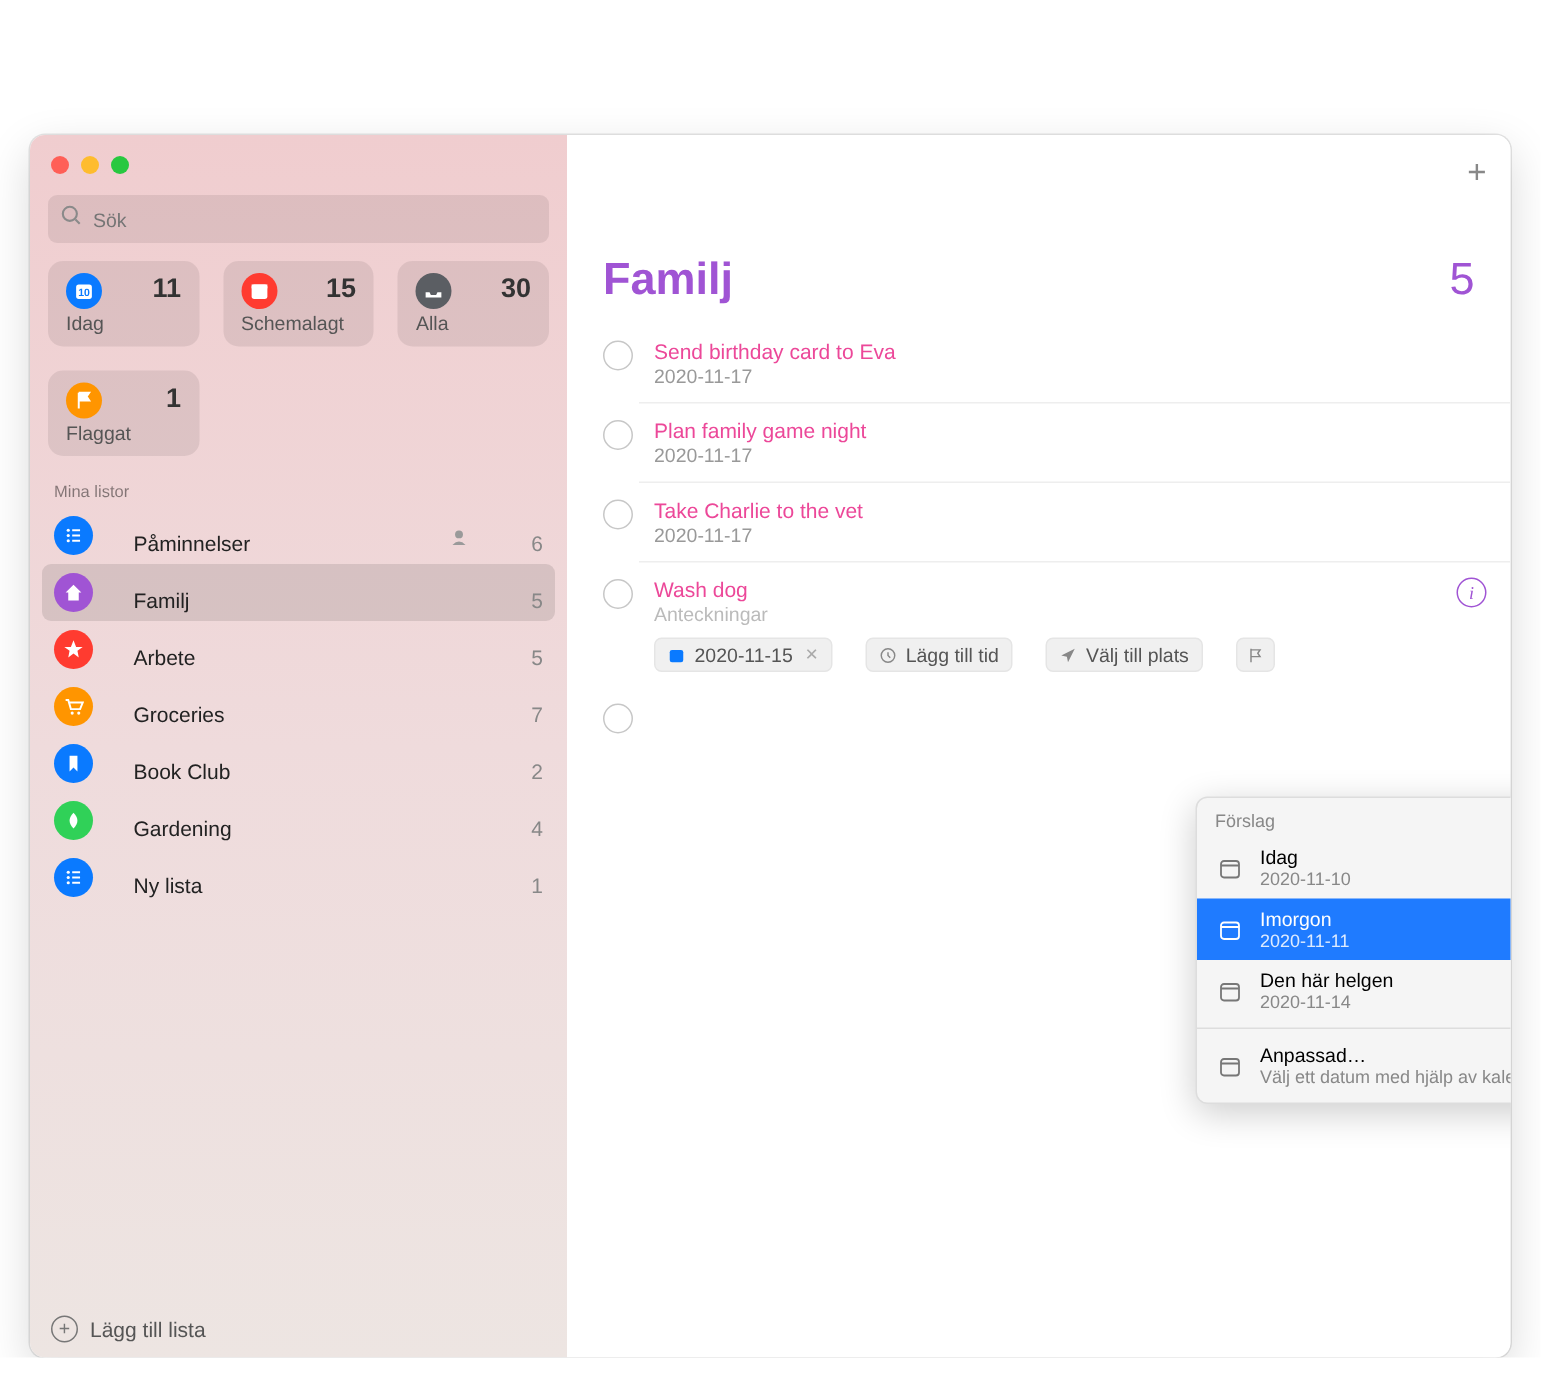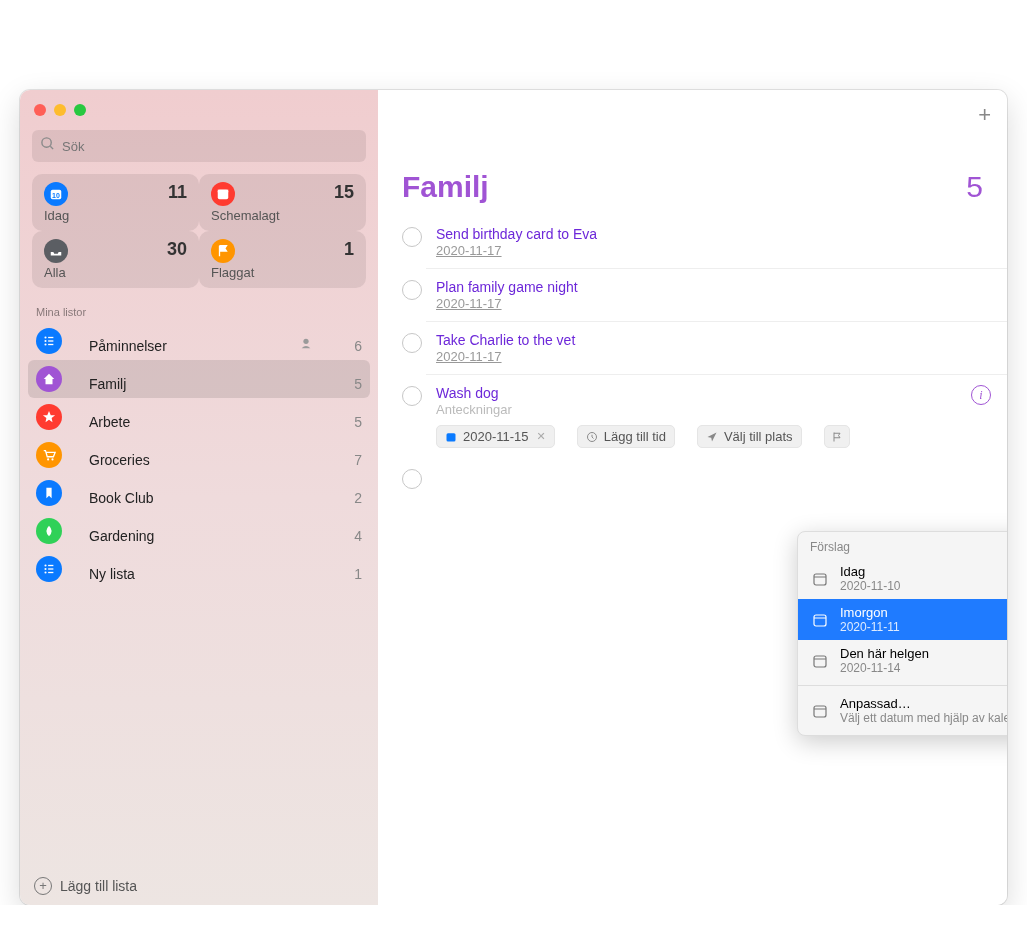--- a/index.html
+++ b/index.html
@@ -14,21 +14,21 @@
 .traffic { display: flex; gap: 8px; padding: 14px 14px 8px; }
 .dot { width: 12px; height: 12px; border-radius: 50%; }
 .dot.red { background: #ff5f57; }
 .dot.yellow { background: #febc2e; }
 .dot.green { background: #28c840; }
 .search-wrap { padding: 6px 12px 12px; }
 .search { width: 100%; height: 32px; border: none; border-radius: 6px; background: rgba(0,0,0,0.08); padding: 0 10px 0 30px; font-size: 13px; color: #666; }
 .search-box { position: relative; }
 .search-box svg { position: absolute; left: 8px; top: 6px; }
 
-.smart-grid { display: grid; grid-template-columns: 1fr 1fr; gap: 0; padding: 0 12px 10px; }
+.smart-grid { display: grid; grid-template-columns: 1fr 1fr 1fr; gap: 16px; padding: 0 12px 10px; }
 .smart-card { background: rgba(0,0,0,0.08); border-radius: 10px; padding: 8px 12px 8px; }
 .smart-top { display: flex; justify-content: space-between; align-items: flex-start; }
 .smart-icon { width: 24px; height: 24px; border-radius: 50%; display: flex; align-items: center; justify-content: center; }
 .smart-count { font-size: 18px; font-weight: 700; color: #333; }
 .smart-label { font-size: 13px; color: #555; margin-top: 2px; }
 
 .section-label { font-size: 11px; font-weight: 400; color: rgba(0,0,0,0.45); padding: 8px 16px 4px; }
 .list-items { padding: 0 8px; }
 .list-item { display: flex; align-items: flex-end; gap: 27px; padding: 6px 8px; border-radius: 6px; }
 .list-item.selected { background: rgba(0,0,0,0.1); }
@@ -45,22 +45,22 @@
 .add-btn { position: absolute; top: 12px; right: 16px; color: #888; font-size: 22px; font-weight: 300; }
 .list-header { display: flex; justify-content: space-between; align-items: baseline; padding: 80px 24px 12px; }
 .list-title { font-size: 30px; font-weight: 700; color: #a054d4; }
 .list-total { font-size: 30px; font-weight: 400; color: #a054d4; }
 
 .reminders { padding: 0 0 0 12px; }
 .reminder { display: flex; align-items: flex-start; gap: 14px; padding: 10px 16px 10px 10px; border-bottom: 1px solid #eee; margin-left: 36px; }
 .reminder:first-child { border-top: none; }
 .rem-circle { width: 20px; height: 20px; border: 1.5px solid #c7c7c7; border-radius: 50%; flex-shrink: 0; margin-left: -34px; margin-top: 1px; }
 .rem-body { flex: 1; }
-.rem-title { font-size: 14px; color: #6d28d9; }
-.rem-date { font-size: 13px; color: #999; margin-top: 1px; text-decoration: underline; }
+.rem-title { font-size: 14px; color: #ec4899; }
+.rem-date { font-size: 13px; color: #999; margin-top: 1px; }
 .rem-notes { font-size: 13px; color: #bbb; margin-top: 1px; }
 .rem-info { width: 20px; height: 20px; border: 1.5px solid #a054d4; border-radius: 50%; color: #a054d4; font-size: 12px; display: flex; align-items: center; justify-content: center; font-family: Georgia, serif; font-style: italic; }
 
 .chips { display: flex; gap: 22px; margin-top: 8px; flex-wrap: wrap; }
 .chip { display: inline-flex; align-items: center; gap: 6px; font-size: 13px; padding: 3px 8px; border-radius: 5px; background: #f0f0f0; color: #555; border: 1px solid #e5e5e5; }
 .chip .x { color: #aaa; font-size: 11px; margin-left: 2px; }
 .chip.flag { padding: 3px 6px; }
 
 .popover { position: absolute; top: 441px; left: 419px; width: 330px; background: #f5f5f5; border: 1px solid #ddd; border-radius: 8px; box-shadow: 0 6px 24px rgba(0,0,0,0.2); overflow: hidden; }
 .pop-header { font-size: 12px; color: #888; padding: 8px 12px 4px; }

